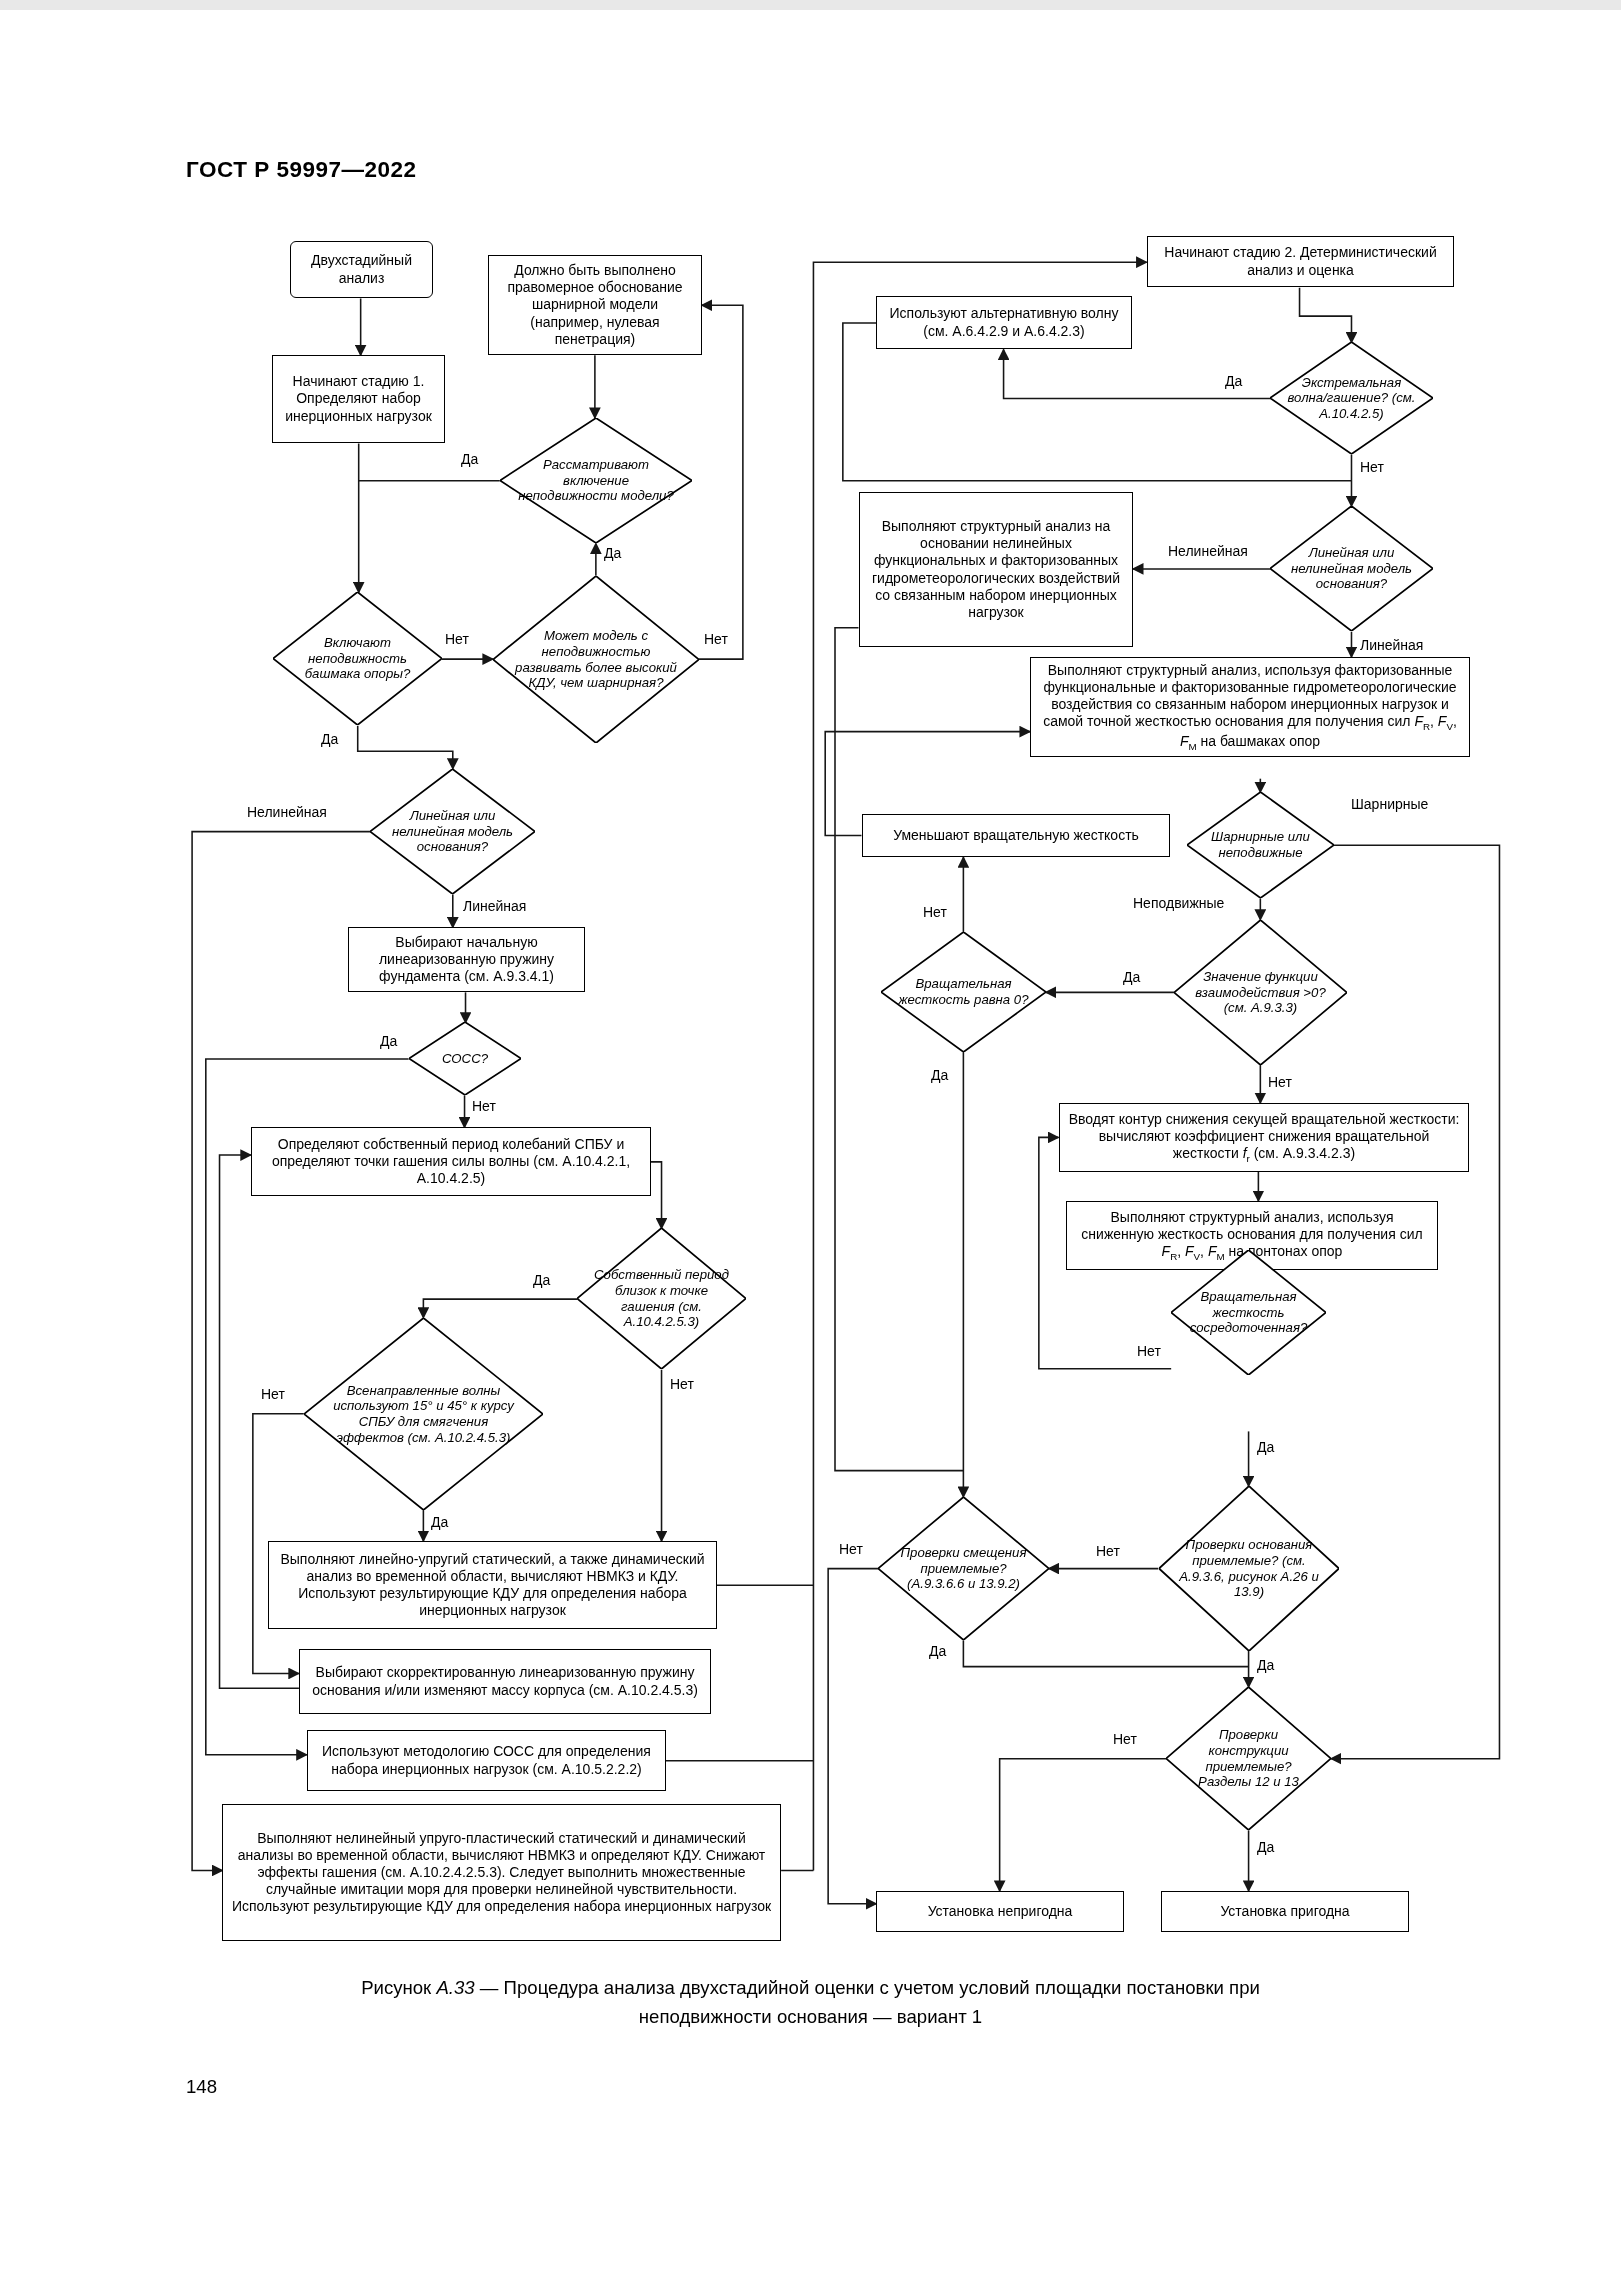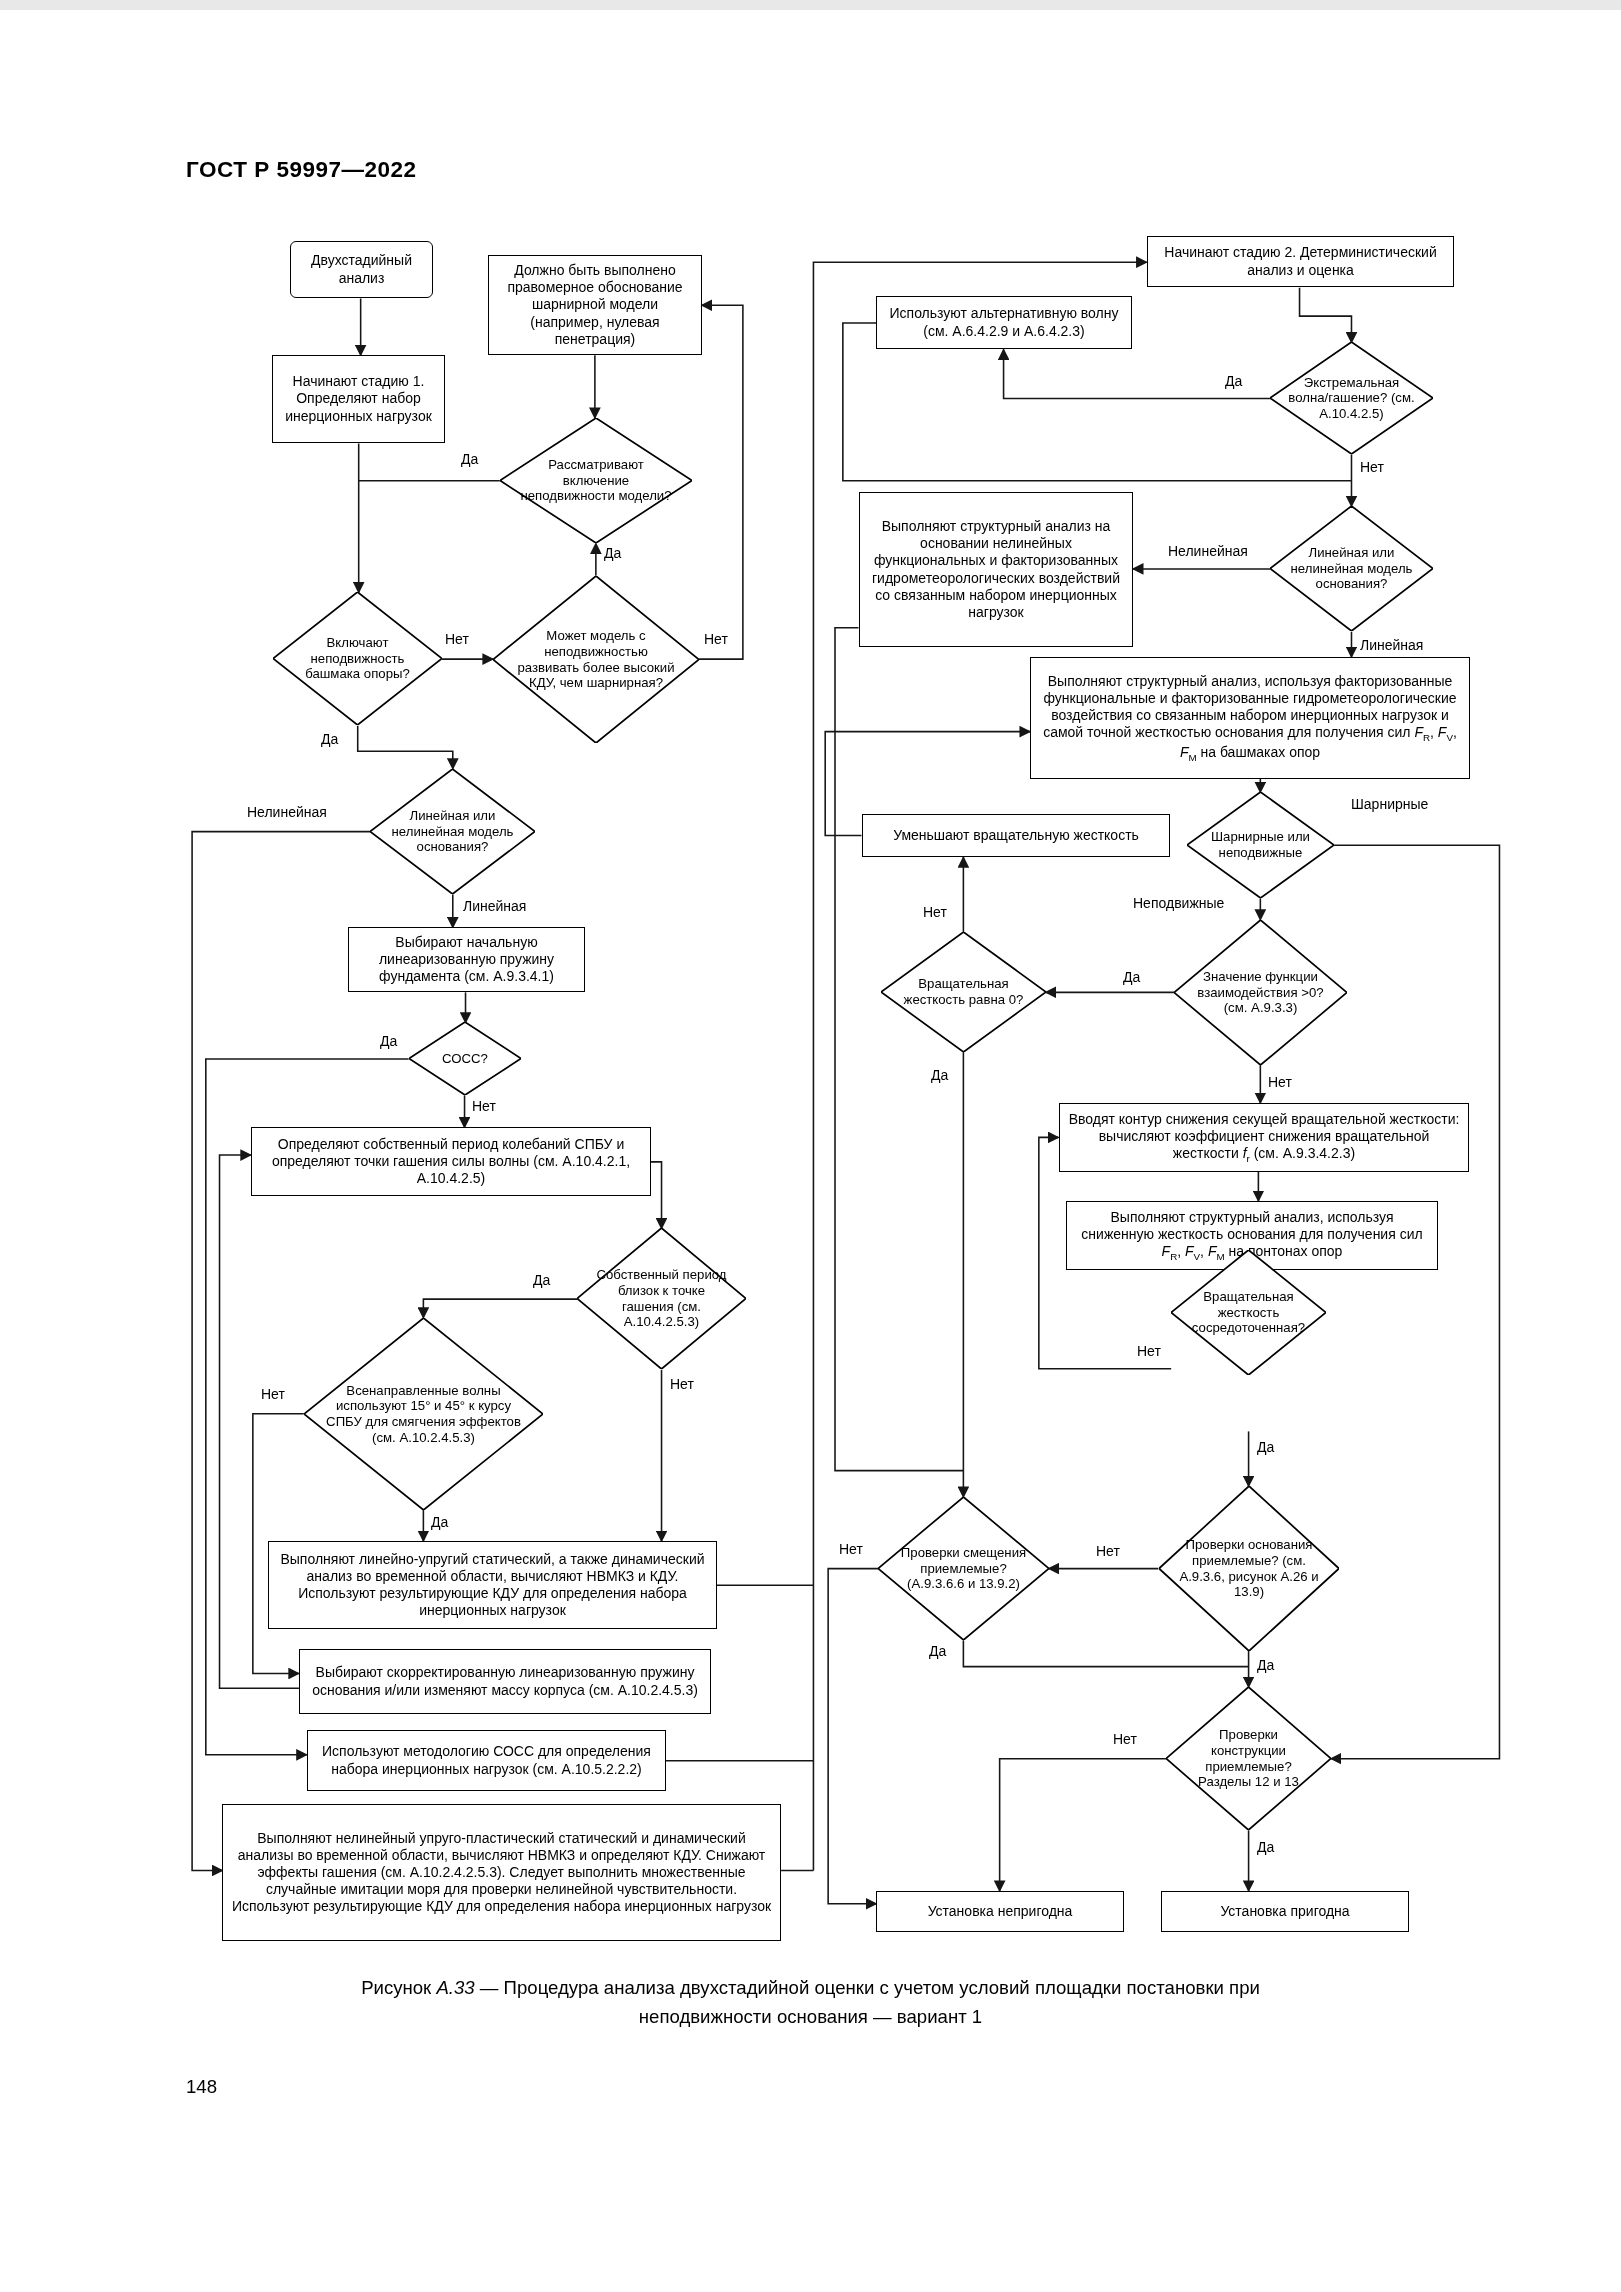--- a/index.html
+++ b/index.html
@@ -5,21 +5,21 @@
   html,body{margin:0;padding:0;background:#e8e8e8;}
   .page{position:relative;width:1621px;height:2293px;background:#ffffff;margin:10px auto;
         font-family:"Liberation Sans","DejaVu Sans",sans-serif;color:#000;overflow:hidden;}
   .hdr{position:absolute;left:186px;top:147px;font-size:22.5px;font-weight:bold;letter-spacing:0.5px;z-index:2;}
   svg.wires{position:absolute;left:0;top:0;z-index:1;}
   svg.wires polyline{fill:none;stroke:#161616;stroke-width:1.6;}
   .node{position:absolute;z-index:2;display:flex;align-items: center;justify-content:center;
         text-align:center;font-size:14px;line-height:1.22;box-sizing:border-box;}
   .box{border:1.7px solid #000;background:#fff;padding:3.9px 6.9px;}
   .rounded{border-radius:6px;}
-  .diamond{background:transparent;padding:0;}
+  .diamond{background:transparent;padding:0;font-style:italic;}
   .diamond > svg{position:absolute;left:0;top:0;width:100%;height:100%;}
   .diamond polygon{fill:#fff;stroke:#000;stroke-width:1.7;vector-effect:non-scaling-stroke;}
   .dtext{position:relative;z-index:1;font-size:13.2px;line-height:1.18;padding:0 9%;}
   .lbl{position:absolute;z-index:3;font-size:14px;white-space:nowrap;}
   .caption{position:absolute;left:203px;top:1964px;width:1215px;text-align:center;
            font-size:18.6px;line-height:1.55;z-index:2;}
   .pagenum{position:absolute;left:186px;top:2066px;font-size:18.6px;z-index:2;}
   sub{font-size:9.8px;}
 </style>
 </head>
@@ -170,21 +170,21 @@
   </div>
   <div class="node diamond" style="left:1270px;top:496px;width:163px;height:125px">
     <svg viewBox="0 0 100 100" preserveAspectRatio="none">
         <polygon points="50,0 100,50 50,100 0,50"></polygon>
       </svg>
     <span class="dtext">Линейная или нелинейная модель основания?</span>
   </div>
   <div class="node box" style="left:859px;top:482px;width:274px;height:155px">
       <span>Выполняют структурный анализ на основании нелинейных функциональных и факторизованных гидрометеорологических воздействий со связанным набором инерционных нагрузок</span>
     </div>
-  <div class="node box" style="left:1030px;top:647px;width:440px;height:122px">
+  <div class="node box" style="left:1030px;top:647px;width:440px;height:100px">
       <span>Выполняют структурный анализ, используя факторизованные функциональные и факторизованные гидрометеорологические воздействия со связанным набором инерционных нагрузок и самой точной жесткостью основания для получения сил <i>F</i><sub>R</sub>, <i>F</i><sub>V</sub>, <i>F</i><sub>M</sub> на башмаках опор</span>
     </div>
   <div class="node box" style="left:862px;top:804px;width:308px;height:43px">
       <span>Уменьшают вращательную жесткость</span>
     </div>
   <div class="node diamond" style="left:1187px;top:782px;width:147px;height:106px">
     <svg viewBox="0 0 100 100" preserveAspectRatio="none">
         <polygon points="50,0 100,50 50,100 0,50"></polygon>
       </svg>
     <span class="dtext">Шарнирные или неподвижные</span>

